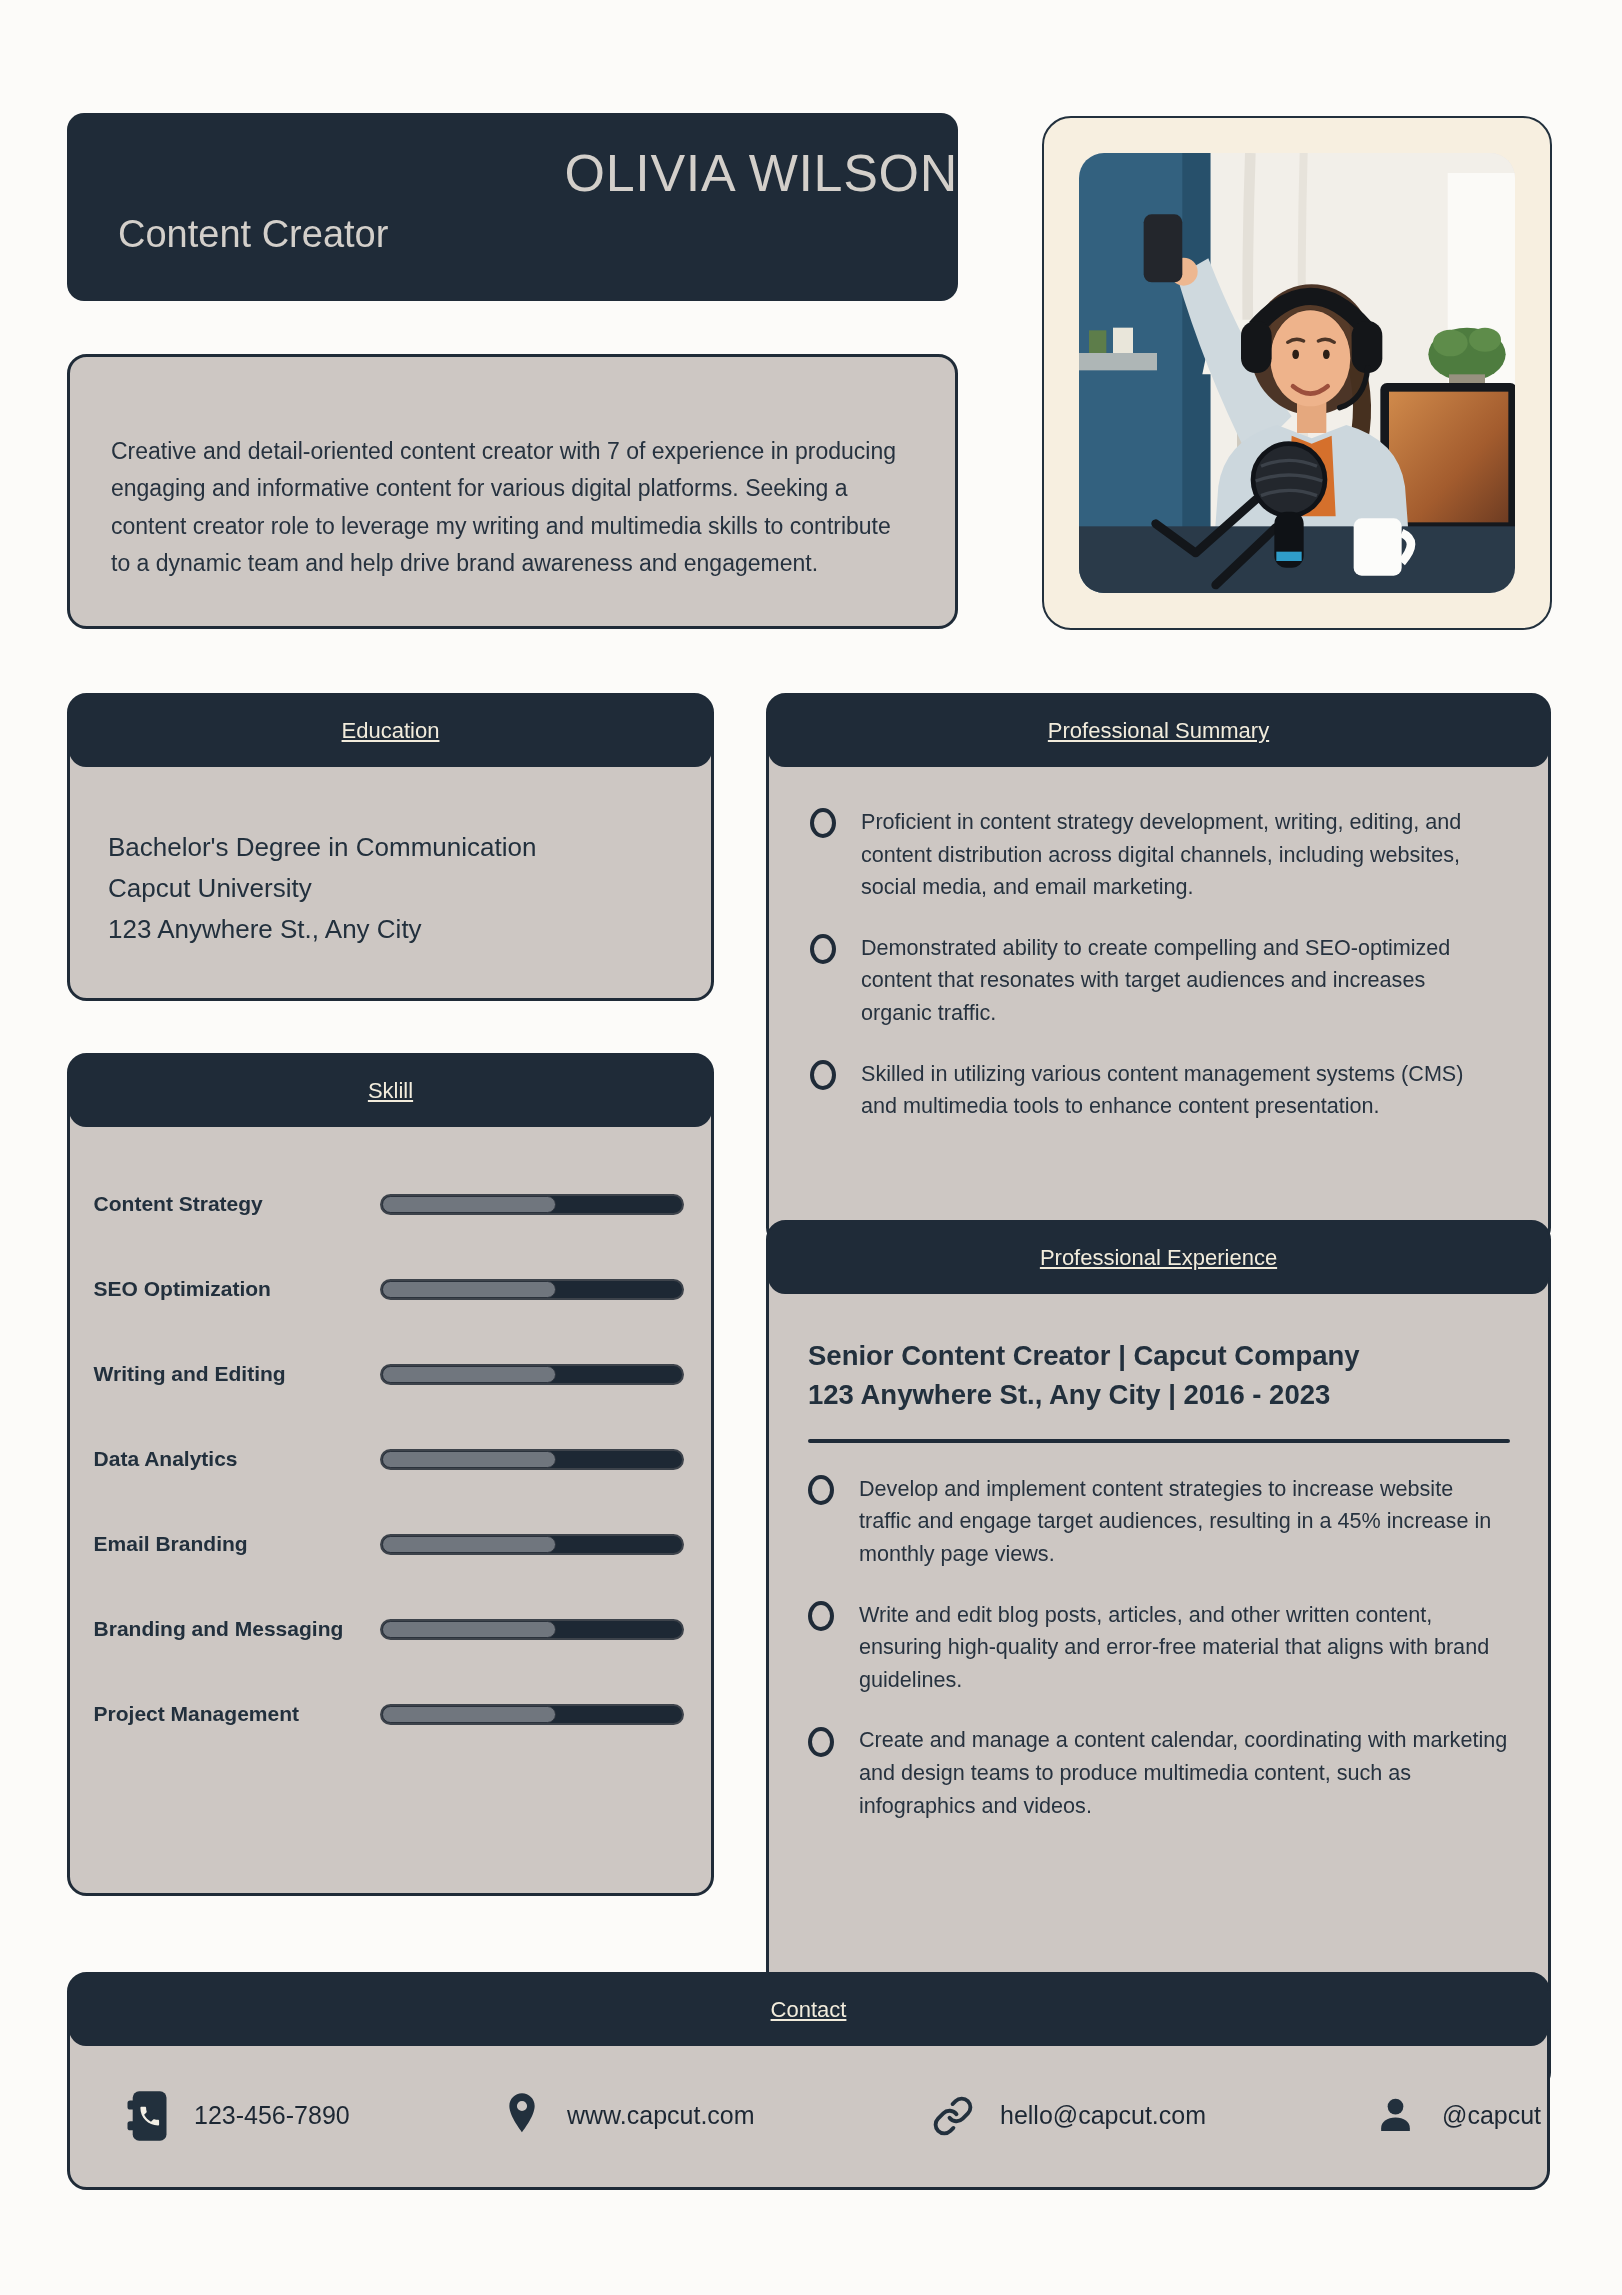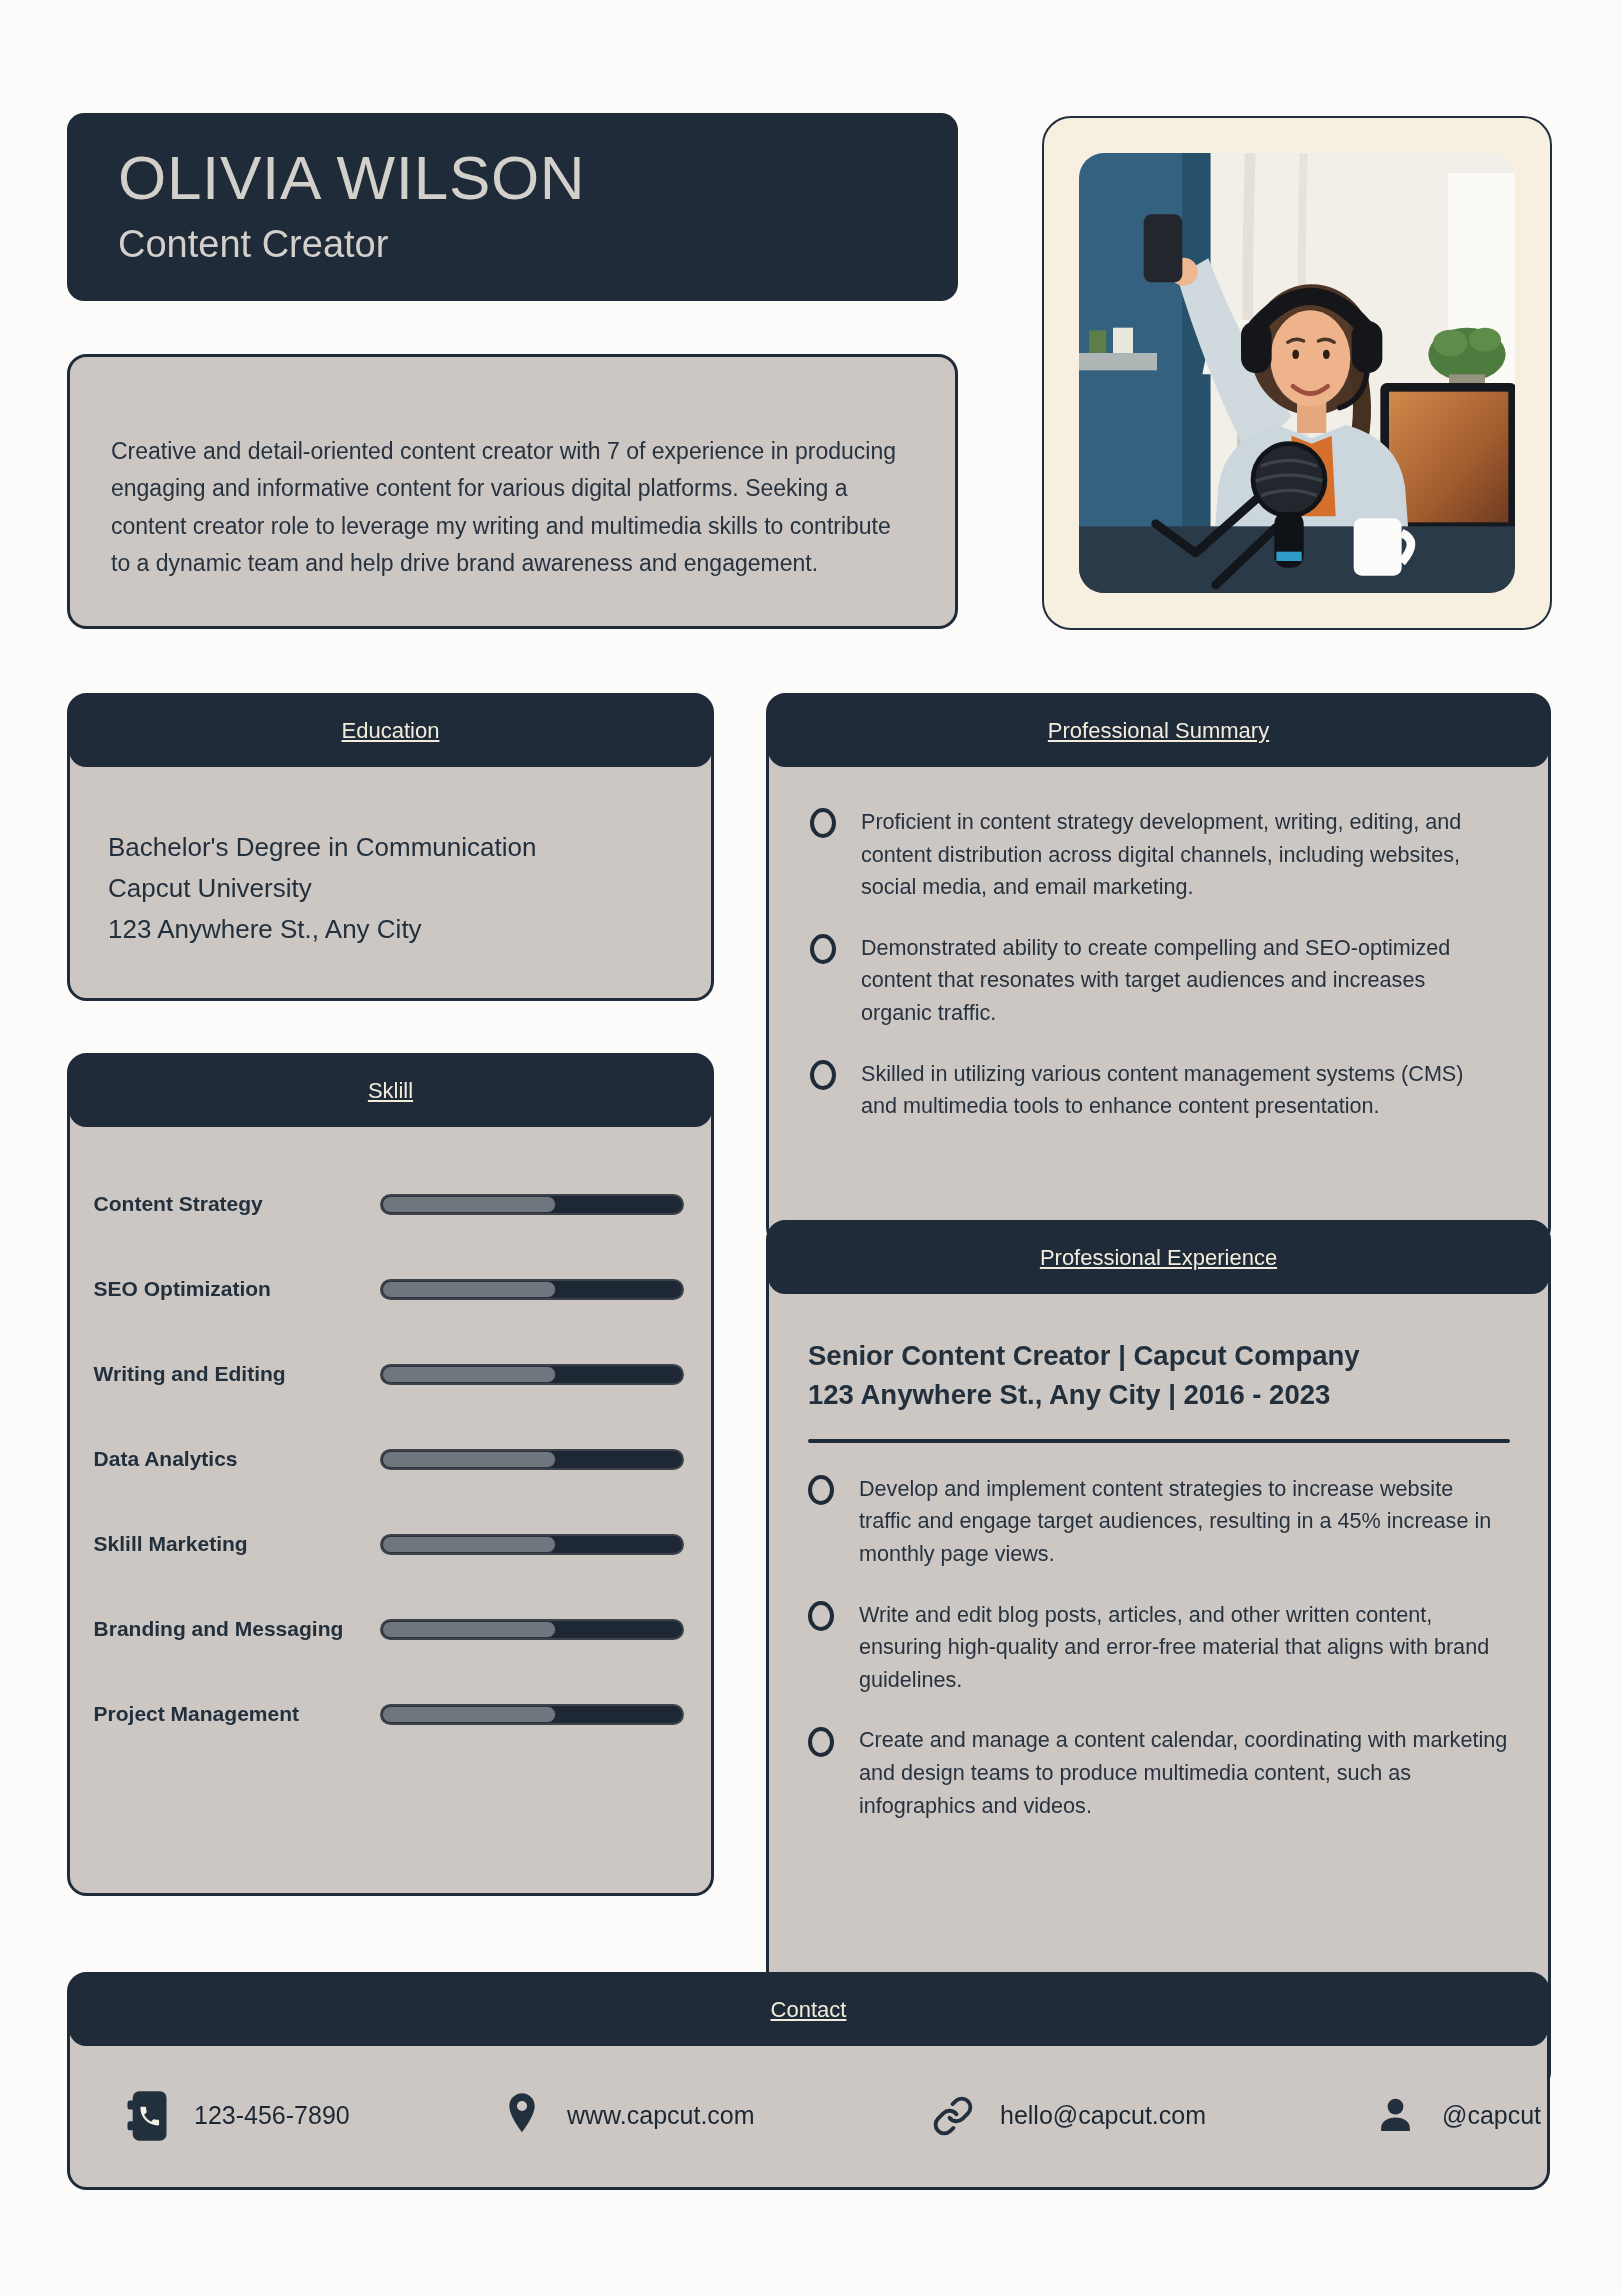--- a/index.html
+++ b/index.html
@@ -17,26 +17,27 @@
   
   .name-card {
     position: absolute;
     left: 67px; top: 113px;
     width: 891px; height: 188px;
     background: #1f2b38;
     border-radius: 17px;
     padding: 34px 0 0 51px;
   }
   .name-card h1 {
-    font-size: 62px;
+    font-size: 52px;
     font-weight: 500;
     letter-spacing: 0.7px;
     color: #d3cfca;
     line-height: 1.0;
     white-space: nowrap;
+    text-align: right;
   }
   .name-card .subtitle {
     margin-top: 14.4px;
     font-size: 38px;
     font-weight: 500;
     color: #d3cfca;
   }
 
   
   .photo-card {
@@ -283,21 +284,21 @@
             <span class="skill-fill" style="width: 58%;"></span>
           </span>
       </div>
       <div class="skill-row">
         <span class="skill-label">Data Analytics</span>
         <span class="skill-bar">
             <span class="skill-fill" style="width: 58%;"></span>
           </span>
       </div>
       <div class="skill-row">
-        <span class="skill-label">Sklill Marketing</span>
+        <span class="skill-label">Email Branding</span>
         <span class="skill-bar">
             <span class="skill-fill" style="width: 58%;"></span>
           </span>
       </div>
       <div class="skill-row">
         <span class="skill-label">Branding and Messaging</span>
         <span class="skill-bar">
             <span class="skill-fill" style="width: 58%;"></span>
           </span>
       </div>

